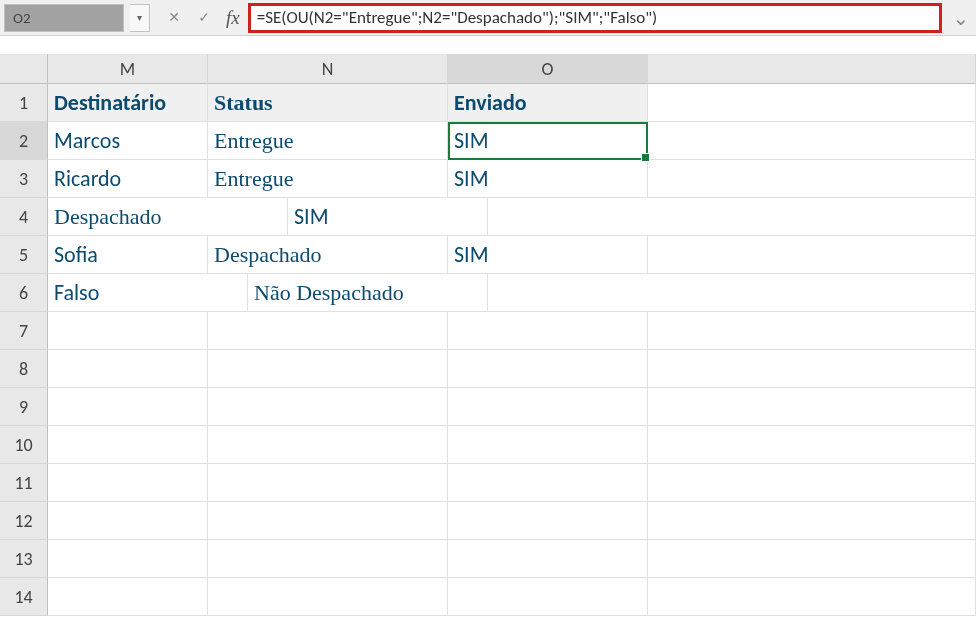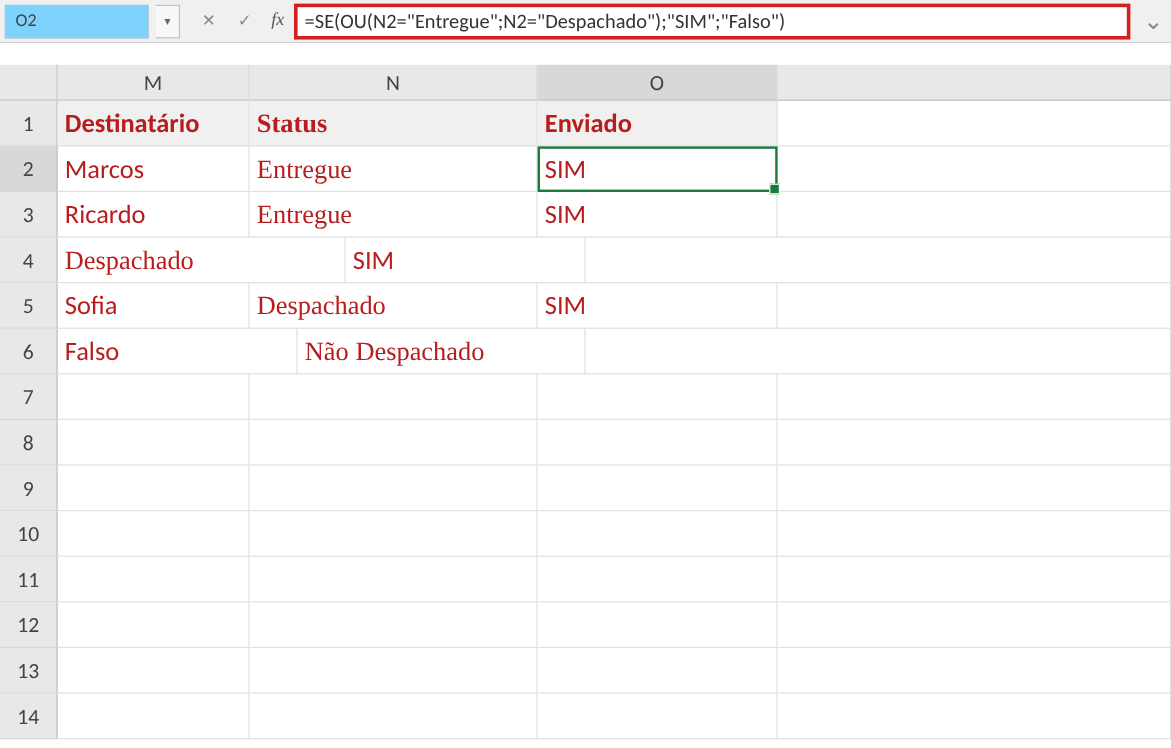--- a/index.html
+++ b/index.html
@@ -21,21 +21,21 @@
       display: flex;
       align-items: center;
       height: 36px;
       background: #f0f0f0;
       border-bottom: 1px solid #d0d0d0;
       padding: 3px 4px;
     }
     .name-box {
       width: 120px;
       height: 28px;
-      background: #7dd3fc;
+      background: #a3a3a3;
       border: 1px solid #c0c0c0;
       display: flex;
       align-items: center;
       padding: 0 8px;
       font-size: 15px;
       color: #444;
       margin-right: 6px;
     }
     .name-box-dropdown {
       width: 20px;
@@ -58,21 +58,21 @@
       width: 28px;
       height: 26px;
       display: flex;
       align-items: center;
       justify-content: center;
       color: #888;
       font-size: 14px;
     }
     .fx-label {
       font-style: italic;
-      font-size: 15px;
+      font-size: 19px;
       color: #555;
       margin-right: 8px;
       font-family: 'Times New Roman', serif;
     }
     .formula-input-wrap {
       flex: 1;
       height: 30px;
       border: 3px solid #d02020;
       background: #ffffff;
       display: flex;
@@ -165,21 +165,21 @@
       display: flex;
       height: 38px;
     }
     .cell {
       border-right: 1px solid #e0e0e0;
       border-bottom: 1px solid #e0e0e0;
       display: flex;
       align-items: center;
       padding: 0 6px;
       font-size: 22px;
-      color: #b91c1c;
+      color: #0c4a6e;
       overflow: hidden;
       white-space: nowrap;
     }
     .cell.header-cell {
       font-weight: bold;
       background: #f0f0f0;
     }
     .cell.c-M { width: 160px; }
     .cell.c-N { width: 240px; font-family: Liberation Serif, serif; }
     .cell.c-O { width: 200px; }

